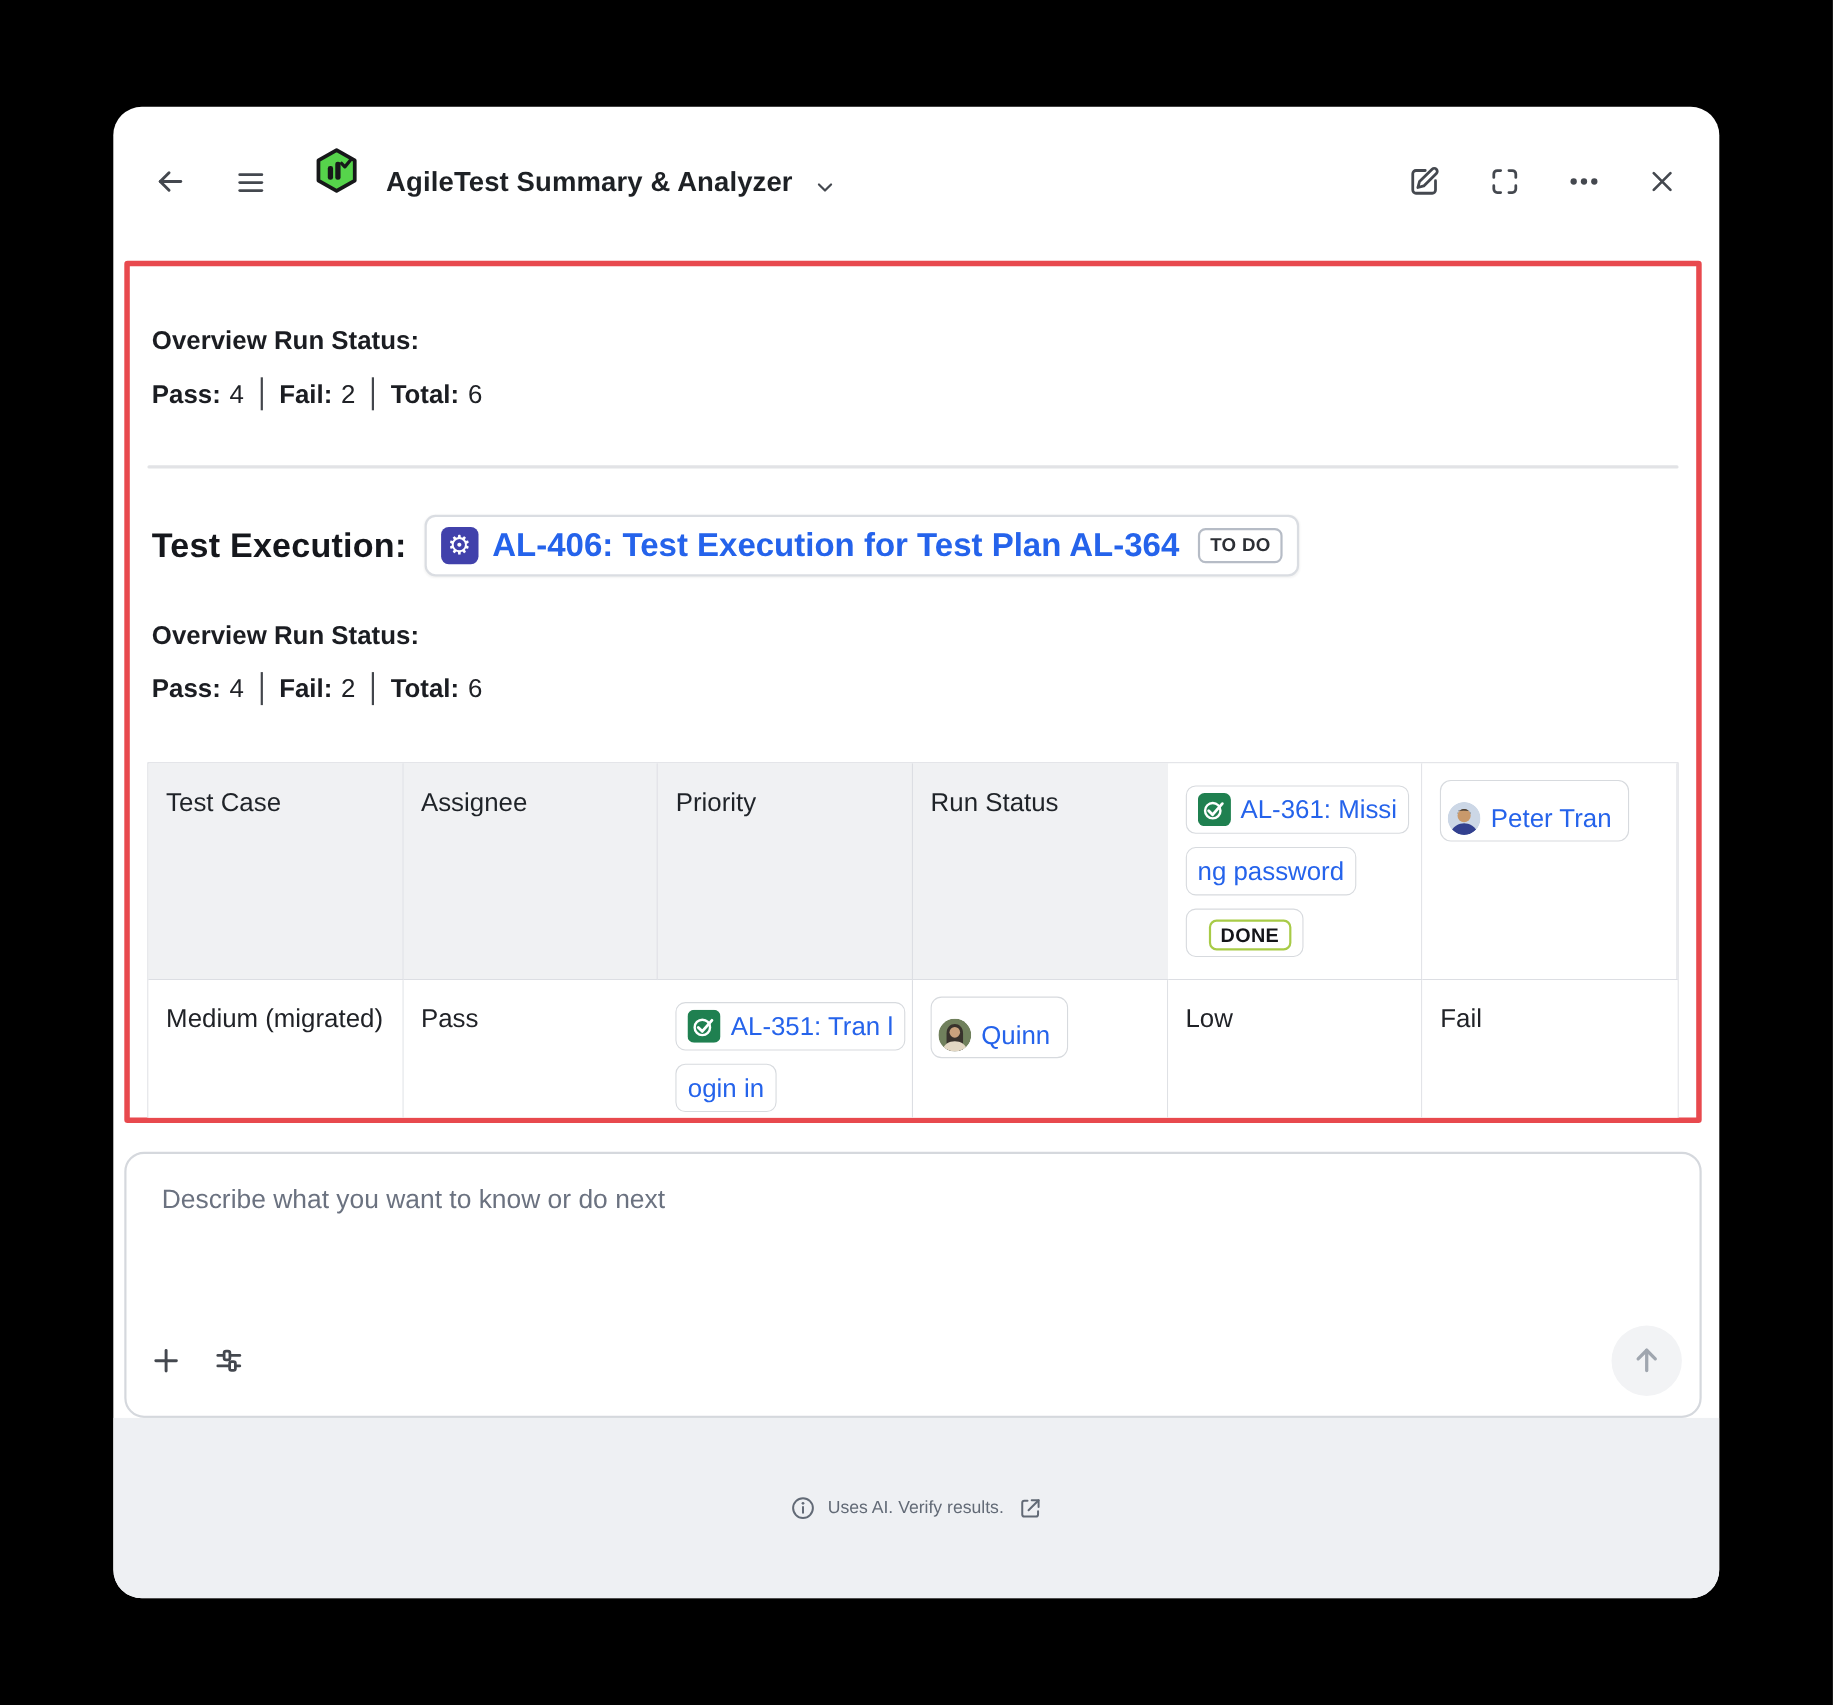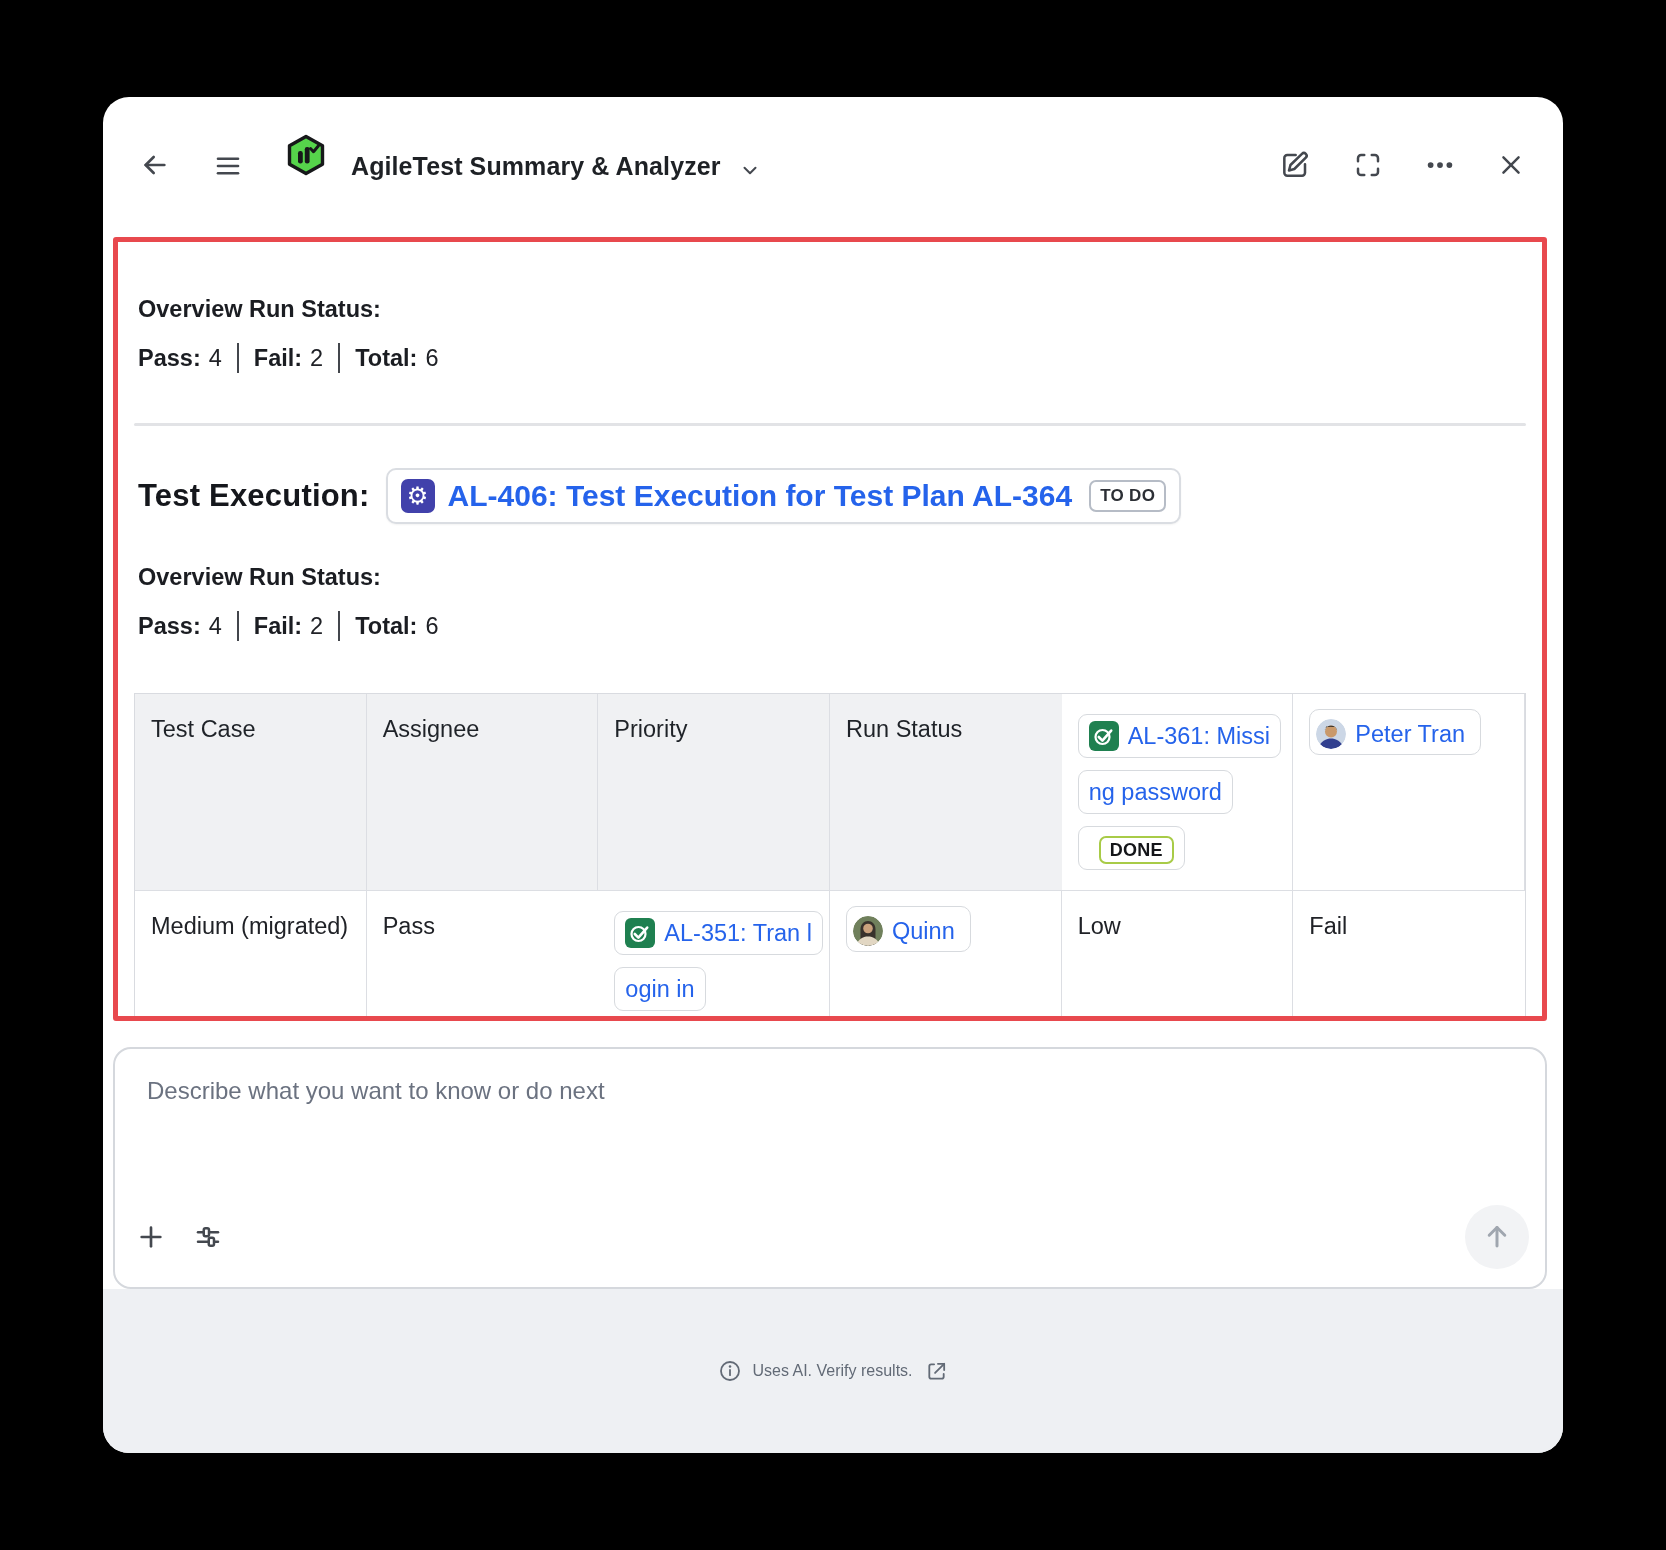--- a/index.html
+++ b/index.html
@@ -53,21 +53,21 @@
   .tbl .cell:nth-child(4n){border-right:none;}
   .th{background:#f0f1f3;font-size:23.5px;color:#1f2328;font-weight:500;padding-top:22px !important;padding-bottom:22px !important;}
   .td{background:#fff;font-size:23.5px;color:#202227;}
   .td-pad{padding-top:22px !important;}
   .tc-cell{padding-top:14px !important;padding-bottom:12px !important;line-height:56px;}
   .tc-chip{display:inline;border:1.5px solid #d7dade;border-radius:9px;background:#fff;padding:8px 10px;
            -webkit-box-decoration-break:clone;box-decoration-break:clone;line-height:56px;}
   .tc-icon{display:inline-block;width:30px;height:30px;vertical-align:-7px;margin-right:9px;}
   .tc-link{font-size:23.5px;color:#2563eb;text-decoration:none;word-break:break-all;}
   .user-chip{display:inline-flex;align-items:center;gap:9px;border:1.5px solid #d7dade;border-radius:10px;
-             background:#fff;padding:9px 15px 5px 6px;margin-top:15px;}
+             background:#fff;padding:19px 15px 5px 6px;margin-top:15px;}
   .avatar{width:30px;height:30px;border-radius:50%;overflow:hidden;display:block;flex:0 0 auto;}
   .user-link{font-size:23.5px;color:#2563eb;text-decoration:none;white-space:nowrap;}
 
   
   .composer{margin:26px 0 0 0;border:2px solid #d5d8dd;border-radius:18px;height:242px;box-sizing:border-box;
             display:flex;flex-direction:column;background:#fff;}
   .composer textarea{flex:1;border:none;outline:none;resize:none;margin:26px 30px 0 30px;font-family:inherit;
             font-size:24px;color:#202227;background:transparent;}
   .composer textarea::placeholder{color:#6b7280;opacity:1;}
   .composer-bar{display:flex;align-items:center;padding:0 16px 18px 20px;}

